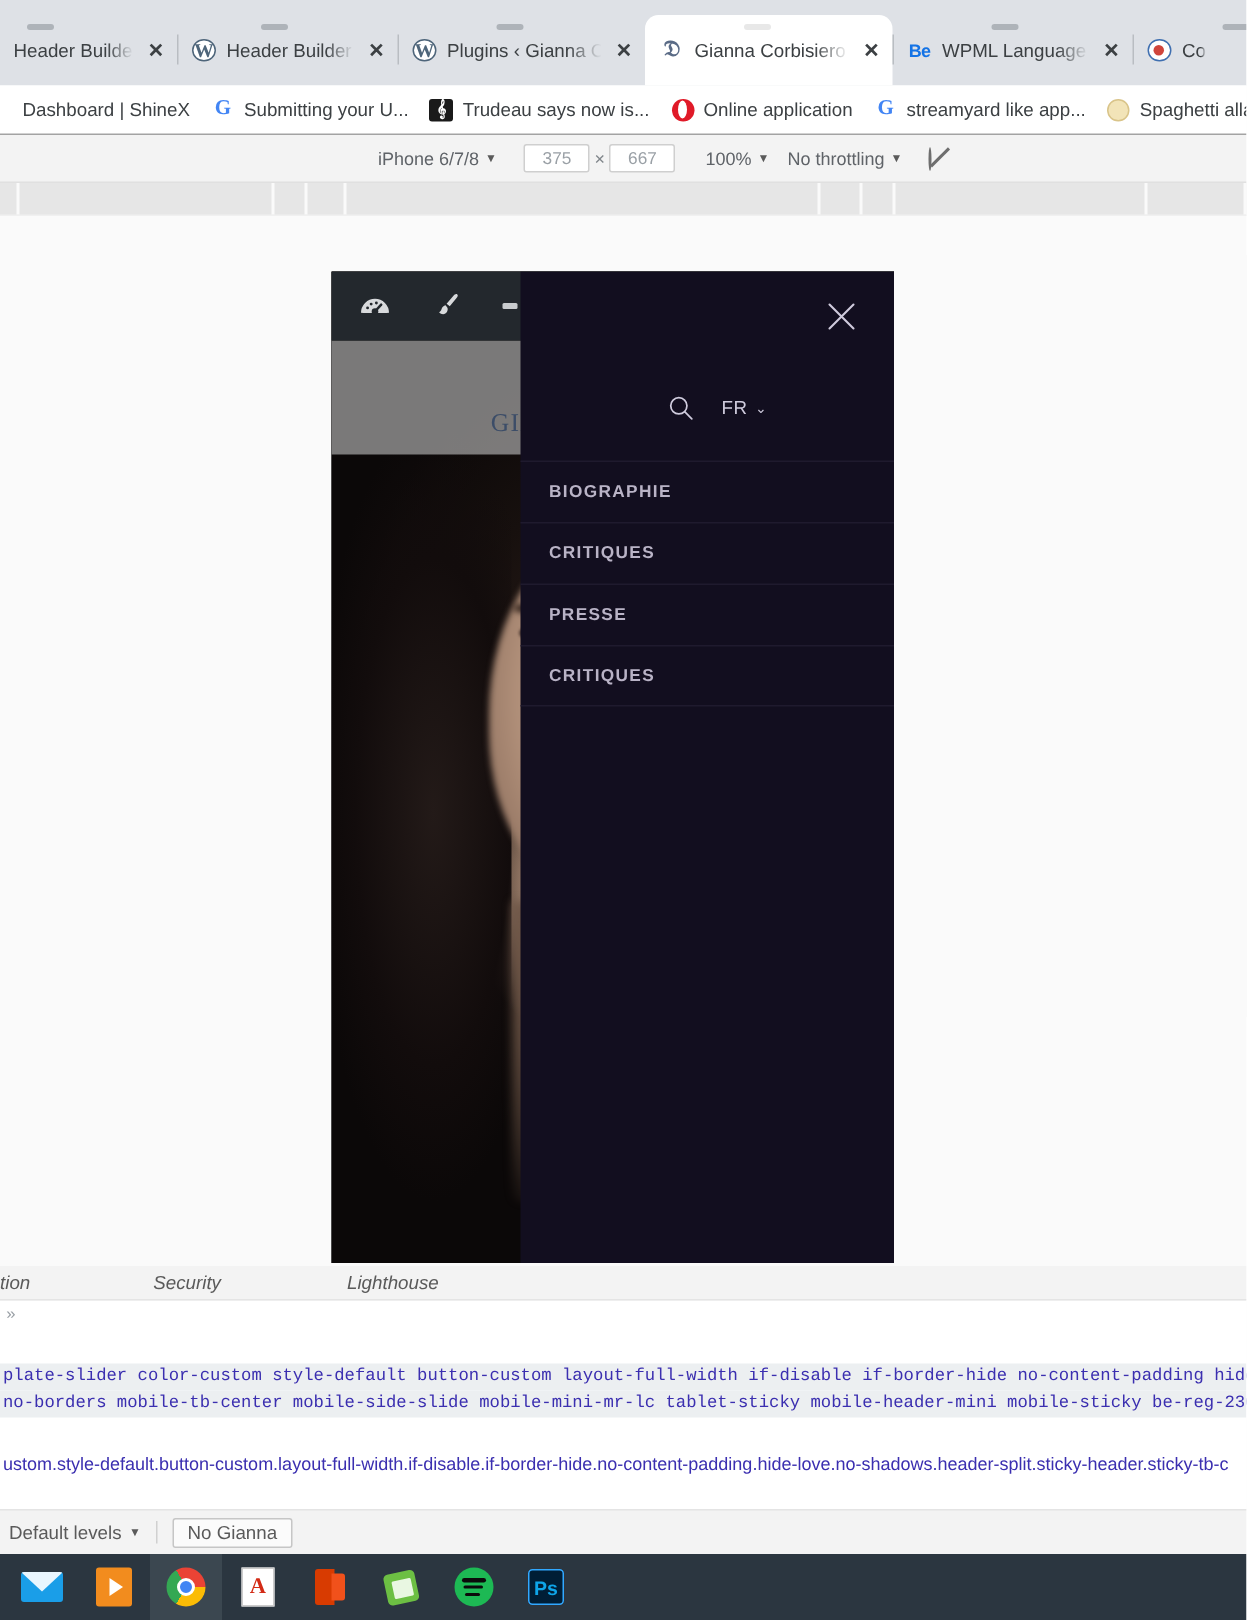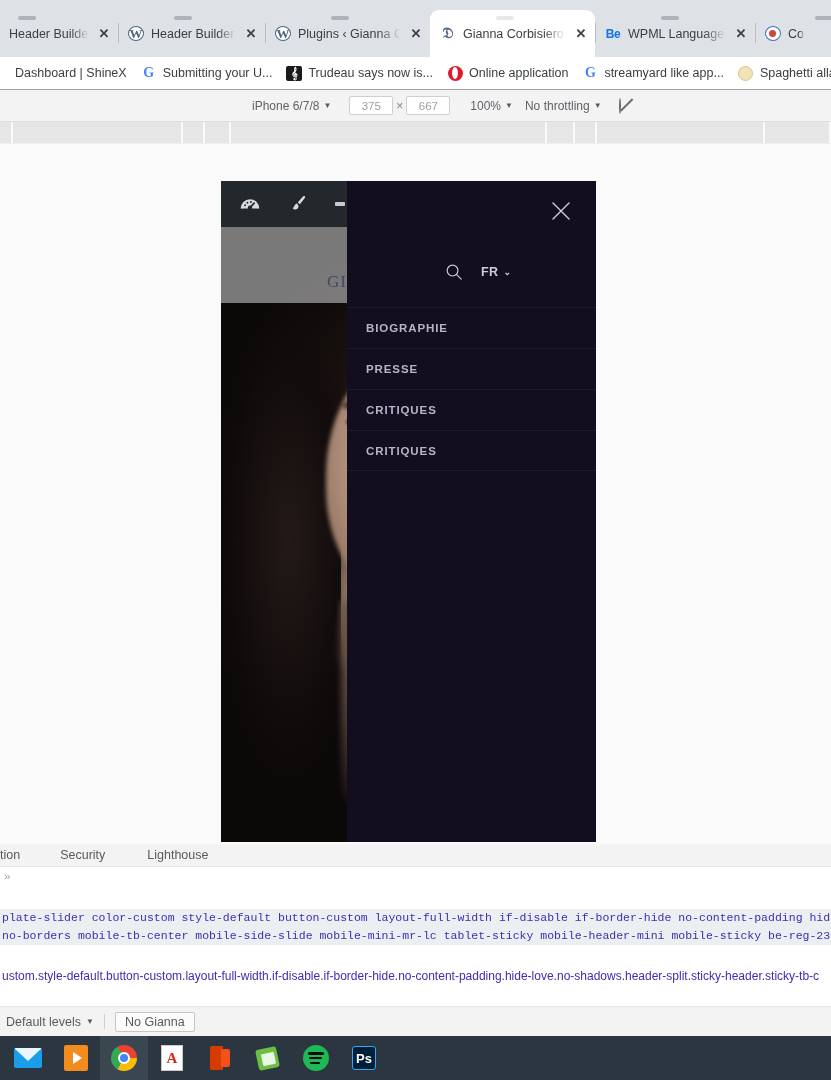--- a/index.html
+++ b/index.html
@@ -248,21 +248,21 @@
     width:22px; height:22px;
     color:#cfcbdd;
   }
   .menu-util {
     height:50px; display:flex; align-items:center; gap:18px;
     padding-left:98px;
   }
   .search-glass { color:#cfcbdd; display:flex; align-items:center; }
   .lang-sel {
     display:flex; align-items:center; gap:5px;
-    color:#cfcbdd; font-size:12.5px; font-weight:bold; letter-spacing:.4px;
+    color:#cfcbdd; font-size:12.5px; font-weight:normal; letter-spacing:.4px;
   }
   .lang-caret { font-size:9px; color:#cfcbdd; }
   .menu-list { margin-top:10px; }
   .menu-item {
     height:41px; display:flex; align-items:center;
     padding-left:19px;
     border-top:1px solid #1f1a2e;
     color:#b9b3c6;
     font-size:11.5px; font-weight:bold; letter-spacing:.9px;
   }
@@ -273,21 +273,21 @@
     position:absolute; top:844px; left:0; width:831px; height:192px;
     background:#ffffff;
   }
   .dt-tabs {
     height:23px; background:#f3f3f3;
     display:flex; align-items:center; gap:0;
     border-bottom:1px solid #e4e4e4;
     font-size:12.5px; color:#5a5a5a;
     padding-left:0;
   }
-  .dt-tab { padding:0 10px; white-space:nowrap; }
+  .dt-tab { padding:0 31px; white-space:nowrap;font-style:italic; }
   .console-body {
     position:relative; height:138px; overflow:hidden;
     font-family:"Liberation Mono", monospace;
     font-size:11.5px;
   }
   .console-caret {
     position:absolute; left:4px; top:4px; color:#9aa0a6; font-size:11px;
   }
   .console-msg {
     position:absolute; left:0; top:42px; width:100%;
@@ -397,21 +397,21 @@
   }
   .ico-spotify i, .ico-spotify em {
     position:absolute; left:5px; background:#0b0b0b; border-radius:2px; display:block;
   }
   .ico-spotify i   { top:7px;  width:16px; height:2.6px; }
   .ico-spotify em  { top:12px; width:13px; height:2.4px; left:6px; }
   .ico-spotify b   { position:absolute; left:7px; top:17px; width:10px; height:2.2px;
                      background:#0b0b0b; border-radius:2px; display:block; }
   .ico-ps {
     width:24px; height:24px; background:#001e36; border:1.5px solid #31a8ff;
-    border-radius:3px; color:#ffffff;
+    border-radius:3px; color:#0ea5e9;
     display:flex; align-items:center; justify-content:center;
     font-size:13px; font-weight:bold;
     font-family:"Liberation Sans", sans-serif;
   }
 </style>
 </head>
 <body>
 
 <div class="tabstrip">
 
@@ -601,24 +601,24 @@
           <span>FR</span>
           <span class="lang-caret">⌄</span>
         </span>
       </div>
 
       <div class="menu-list">
         <div class="menu-item">
           <span>BIOGRAPHIE</span>
         </div>
         <div class="menu-item">
-          <span>PRESSE</span>
+          <span>CRITIQUES</span>
         </div>
         <div class="menu-item">
-          <span>CRITIQUES</span>
+          <span>PRESSE</span>
         </div>
         <div class="menu-item">
           <span>CRITIQUES</span>
         </div>
       </div>
 
     </div>
   </div>
 </div>
 

